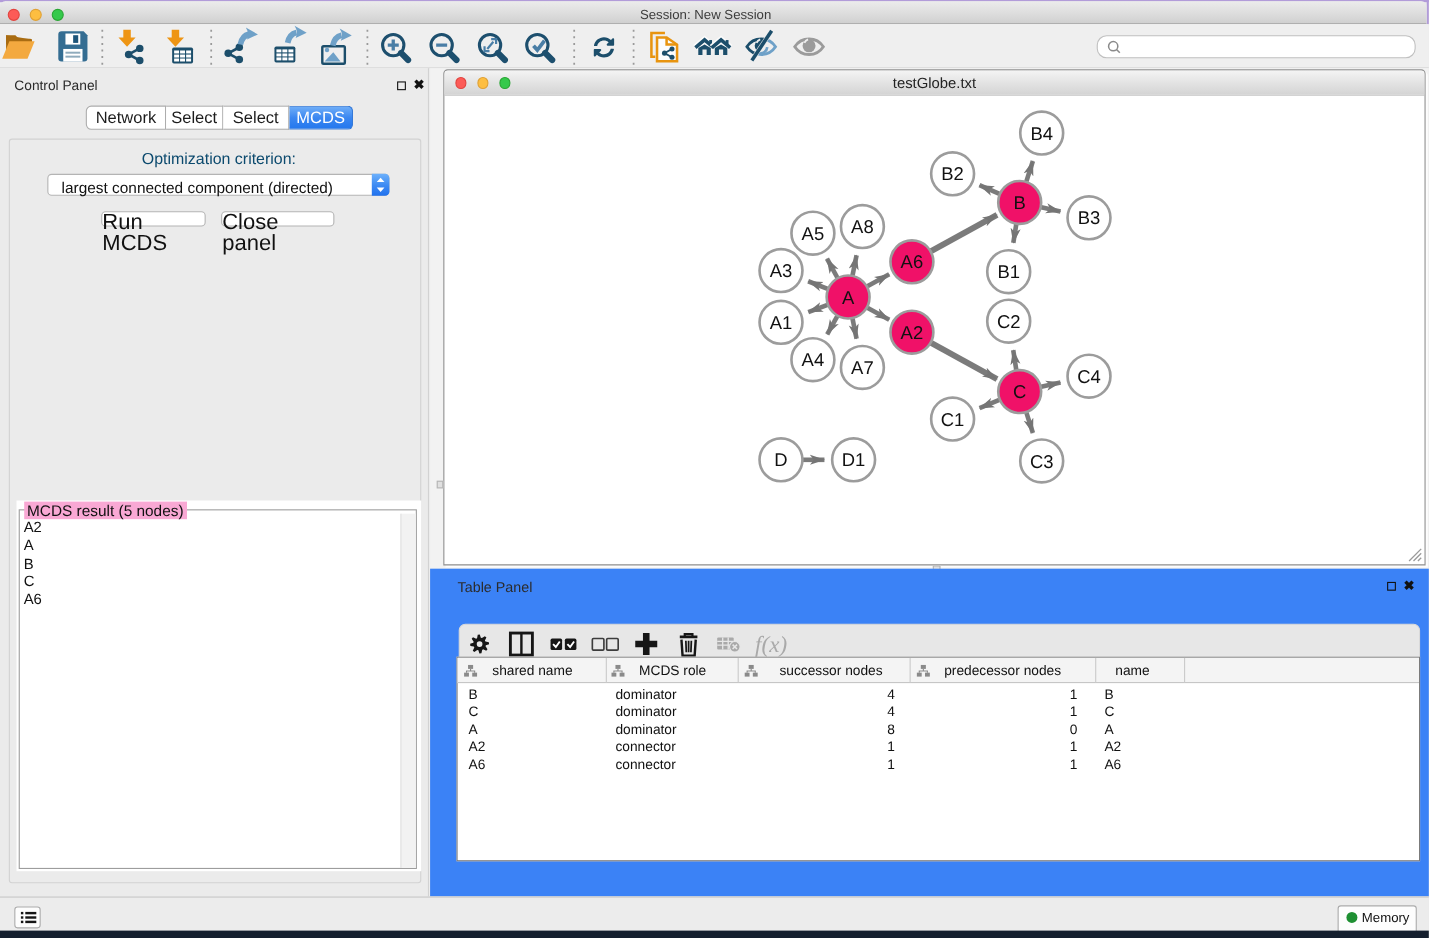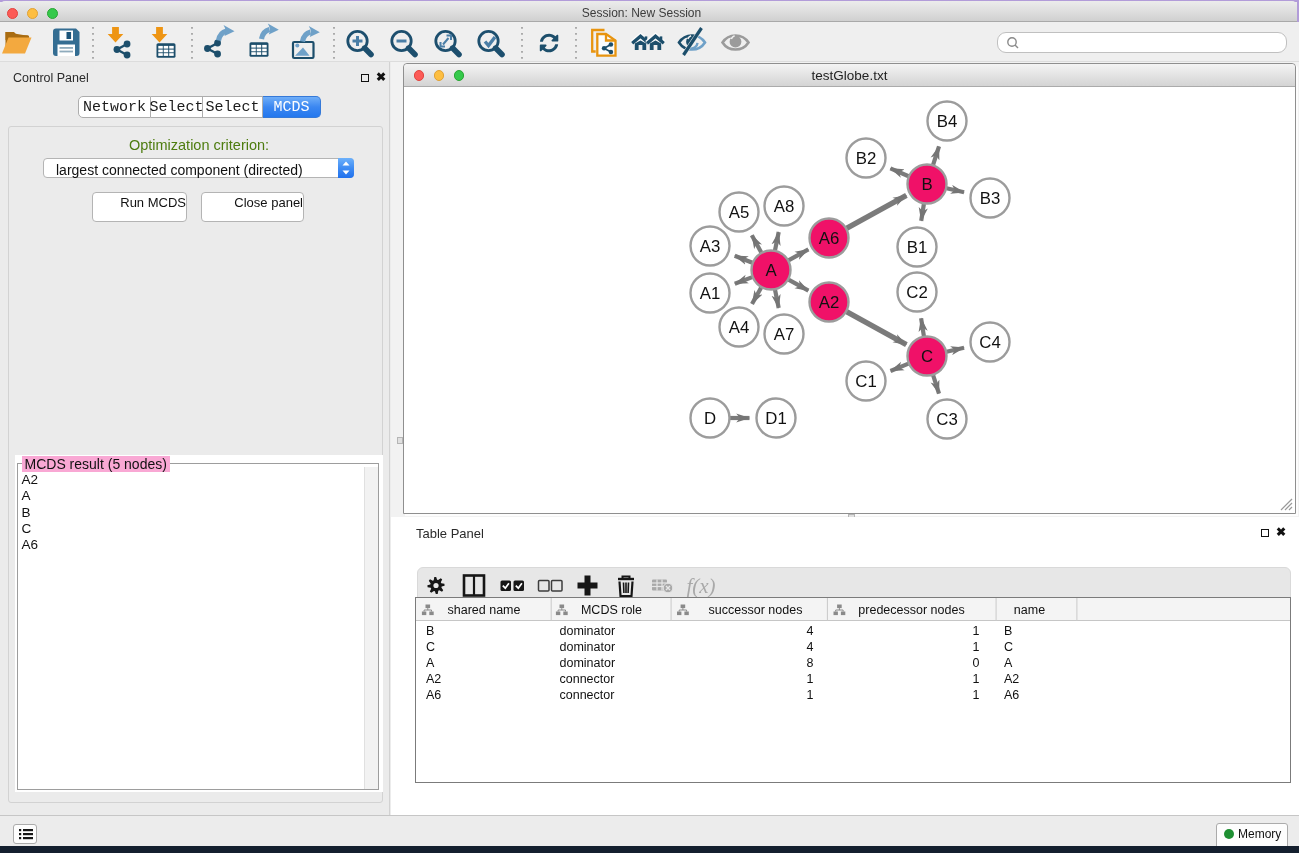--- a/index.html
+++ b/index.html
@@ -22,32 +22,32 @@
 #searchbox { position:absolute; left:997px; top:10px; width:290px; height:21px; background:#fff;
   border:1px solid #c0c0c0; border-radius:9px; }
 
 
 #leftpanel { left:0; top:62px; width:390px; height:753px; background:#ebebeb; border-right:1px solid #d2d2d2; }
 #cp-title { left:13px; top:71px; font-size:12.5px; color:#2b2b2b; }
 #cp-min { left:361px; top:74px; width:8px; height:8px; border:1.5px solid #111; }
 #cp-close { left:376px; top:70px; font-size:12px; font-weight:bold; color:#111; }
 #cp-tabs { left:78px; top:96px; height:22px; display:flex; }
 .cptab { height:22px; font-size:15px; color:#1c1c1c; background:#fff; border:1px solid #adadad;
-  border-left:none; display:flex; align-items:center; justify-content:center;font-family:Liberation Mono, monospace; }
+  border-left:none; display:flex; align-items:center; justify-content:center; }
 .cptab.first { border-left:1px solid #adadad; border-radius:5px 0 0 5px; }
 .cptab.last { border-radius:0 5px 5px 0; }
 .cptab.sel { background:linear-gradient(#6faef8,#3b87f1 50%,#2478ee); color:#fff; border-color:#3579d8; }
 #cp-body { left:8px; top:126px; width:375px; height:677px; border:1px solid #d2d2d2; border-radius:3px; }
-#opt-label { left:0px; top:137px; width:398px; text-align:center; font-size:14.5px; color:#4d7c0f; }
+#opt-label { left:0px; top:137px; width:398px; text-align:center; font-size:14.5px; color:#0c4a6e; }
 #cp-select { left:43px; top:158px; width:311px; height:20px; background:#fff; border:1px solid #b4b4b4; border-radius:4px; }
 #cp-select .txt { position:absolute; left:12px; top:2.5px; font-size:14px; color:#111; }
 #cp-select .step { position:absolute; right:-1px; top:-1px; width:16px; height:20px;
   background:linear-gradient(#6db1fb,#3f8cf3 50%,#2071ee); border-radius:0 4px 4px 0; }
-.btn { position:absolute; height:30px; background:#fff;  border:1px solid #b4b4b4; border-radius:4px;
-  font-size:13px; color:#111; text-align:right; line-height:19px;}
+.btn { position:absolute; height:14px; background:#fff;  border:1px solid #b4b4b4; border-radius:4px;
+  font-size:20px; color:#111; text-align:left; line-height:19px;}
 #btn-run { left:92px; top:192px; width:95px; }
 #btn-close { left:201px; top:192px; width:103px; }
 #mcds-box { left:15px; top:455px; width:368px; height:337px; background:#fff; }
 #mcds-fieldset { position:absolute; left:2px; top:8px; right:4px; bottom:2px; border:1px solid #9d9d9d; }
 #mcds-legend { position:absolute; left:6.5px; top:0.5px; background:#f9a8d4; padding:0 3px; font-size:14px; color:#111; }
 #mcds-list { position:absolute; left:6.5px; top:17px; font-size:13.5px; color:#111; line-height:16.3px; }
 #mcds-scroll { position:absolute; right:5px; top:12px; width:14px; bottom:3px; background:#f2f2f2; border-left:1px solid #e0e0e0; }
 
 
 #desktop { left:391px; top:62px; width:908px; height:455px; background:#f2f2f2; }
@@ -56,21 +56,21 @@
 #nw-titlebar { position:absolute; left:0; top:0; right:0; height:23px;
   background:linear-gradient(#f4f4f4,#e2e2e2 55%,#d4d4d4); border-bottom:1px solid #ababab; border-radius:4px 4px 0 0; }
 #nw-titlebar .t1 { left:9.5px;  top:6px; background:#fc5b57; border:1px solid #e2443f; width:10.5px; height:10.5px;}
 #nw-titlebar .t2 { left:29.5px; top:6px; background:#fdbe41; border:1px solid #e0a135; width:10.5px; height:10.5px;}
 #nw-titlebar .t3 { left:49.5px; top:6px; background:#35c94b; border:1px solid #29a634; width:10.5px; height:10.5px;}
 #nw-title { position:absolute; left:0; top:4px; width:100%; text-align:center; font-size:13.5px; color:#222; }
 #lefthandle { left:397px; top:437px; width:5.5px; height:7px; background:#e0e0e0; border:1px solid #b5b5b5; }
 #bothandle { left:848px; top:513.5px; width:7px; height:5.5px; background:#e0e0e0; border:1px solid #b5b5b5; }
 
 
-#tablepanel { left:391px; top:517px; width:908px; height:298px; background:#ffffff; }
+#tablepanel { left:391px; top:517px; width:908px; height:298px; background:#3b82f6; }
 #tp-title { left:25px; top:9px; font-size:13px; color:#2b2b2b; position:absolute; }
 #tp-min { position:absolute; left:870px; top:12px; width:8px; height:8px; border:1.5px solid #111; }
 #tp-close { position:absolute; left:885px; top:8px; font-size:12px; font-weight:bold; color:#111; }
 #tp-toolbar { position:absolute; left:26px; top:39px; width:874px; height:37px; background:#e7e7e7;
   border:1px solid #d9d9d9; border-radius:6px;margin-top:11px; }
 #tp-table { position:absolute; left:23.5px; top:80px; width:876px; height:186px; background:#fff; border:1px solid #7b7b7b; }
 #tp-header { position:absolute; left:0; top:0; width:100%; height:23px; background:#f4f4f4; border-bottom:1px solid #c6c6c6; }
 .trow { position:absolute; font-size:12.5px; color:#111; height:16px; }
 .cell { position:absolute; top:0; }
 #tp-tabs { position:absolute; left:282px; top:274px; height:21px; display:flex; }

